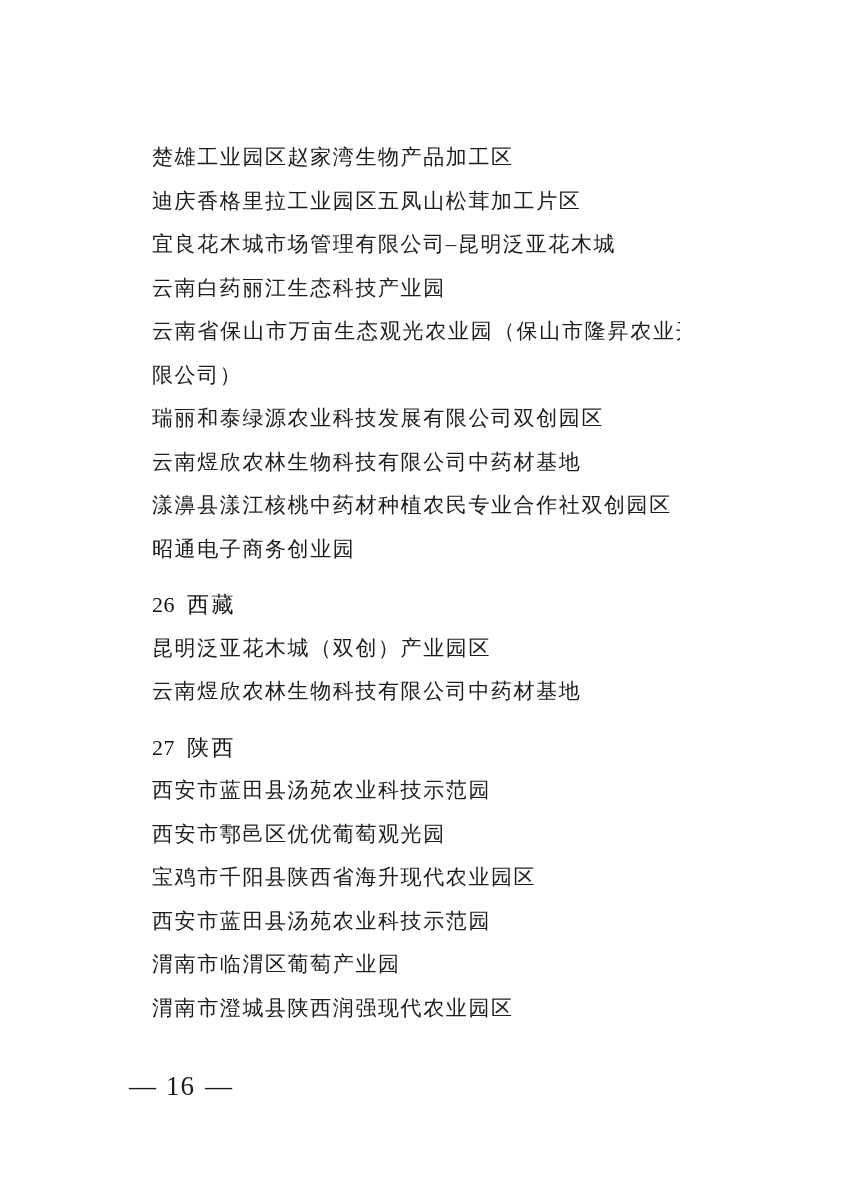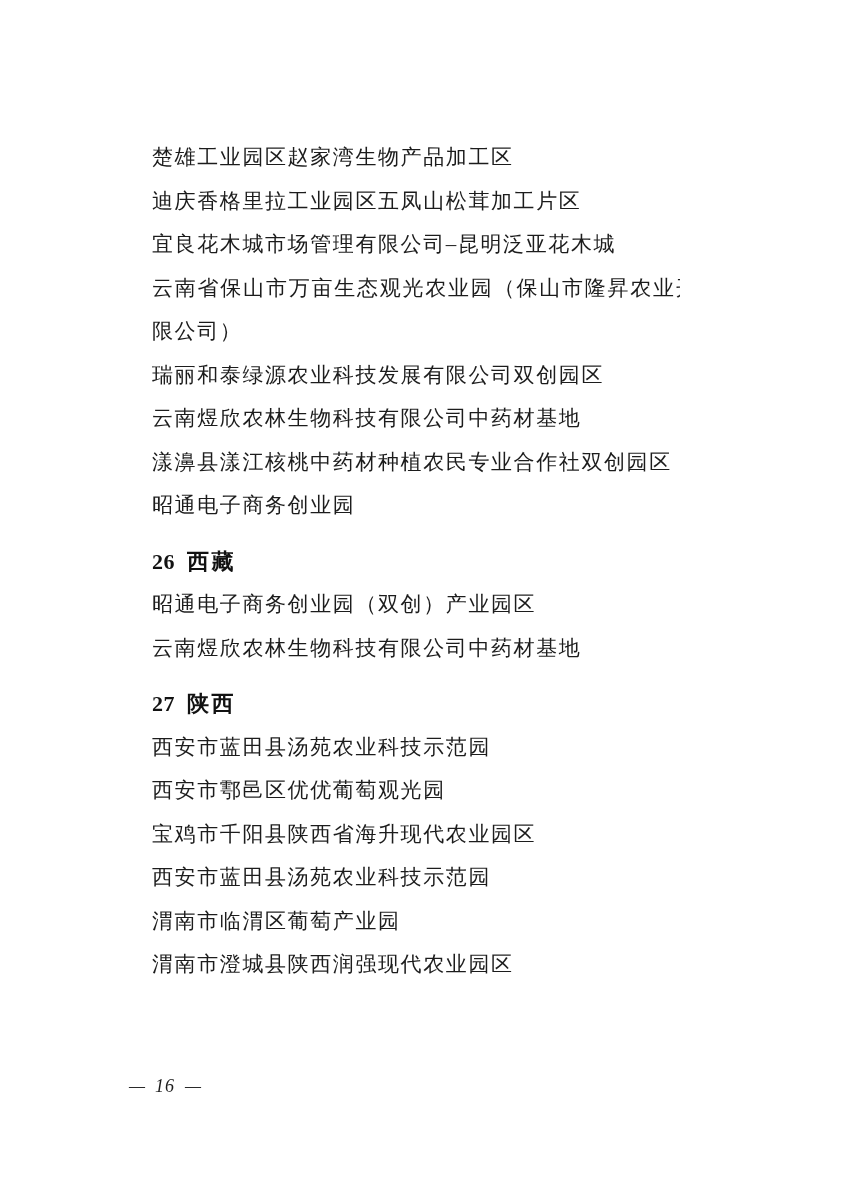--- a/index.html
+++ b/index.html
@@ -28,65 +28,65 @@
     letter-spacing: 1.6px;
     color: #1c1c1c;
     text-align: justify;
     font-weight: 400;
   }
   .section-header {
     margin: 12px 0 0 0;
     font-size: 22px;
     line-height: 43.5px;
     color: #121212;
-    font-weight: 700;
+    font-weight: 400;
   }
   .section-header .sec-num {
     letter-spacing: 0.5px;
     margin-right: 12px;
   }
   .section-header .sec-title {
     letter-spacing: 2.5px;
   }
   .footer {
     position: absolute;
     left: 129px;
     top: 1072px;
-    font-size: 18px;
+    font-size: 27px;
     line-height: 28px;
     color: #1c1c1c;
     white-space: nowrap;
-    font-style: italic;
   }
   .footer .dash {
     letter-spacing: 0;
   }
   .footer .pagenum {
     margin: 0 10px;
     letter-spacing: 1px;
   }
 </style>
 </head>
 <body>
 
 <div class="page">
   <div class="content">
     <div id="carryover-list">
         <p class="doc-line">楚雄工业园区赵家湾生物产品加工区</p>
         <p class="doc-line">迪庆香格里拉工业园区五凤山松茸加工片区</p>
         <p class="doc-line">宜良花木城市场管理有限公司–昆明泛亚花木城</p>
+        <p class="doc-line">云南白药丽江生态科技产业园</p>
         <p class="doc-line">云南省保山市万亩生态观光农业园（保山市隆昇农业开发有限公司）</p>
         <p class="doc-line">瑞丽和泰绿源农业科技发展有限公司双创园区</p>
         <p class="doc-line">云南煜欣农林生物科技有限公司中药材基地</p>
         <p class="doc-line">漾濞县漾江核桃中药材种植农民专业合作社双创园区</p>
         <p class="doc-line">昭通电子商务创业园</p>
       </div>
     <div id="section-list">
         <div class="section-header"><span class="sec-num">26</span><span class="sec-title">西藏</span></div>
-        <p class="doc-line">昭通电子商务创业园（双创）产业园区</p>
+        <p class="doc-line">昆明泛亚花木城（双创）产业园区</p>
         <p class="doc-line">云南煜欣农林生物科技有限公司中药材基地</p>
         <div class="section-header"><span class="sec-num">27</span><span class="sec-title">陕西</span></div>
         <p class="doc-line">西安市蓝田县汤苑农业科技示范园</p>
         <p class="doc-line">西安市鄠邑区优优葡萄观光园</p>
         <p class="doc-line">宝鸡市千阳县陕西省海升现代农业园区</p>
         <p class="doc-line">西安市蓝田县汤苑农业科技示范园</p>
         <p class="doc-line">渭南市临渭区葡萄产业园</p>
         <p class="doc-line">渭南市澄城县陕西润强现代农业园区</p>
       </div>
   </div>

